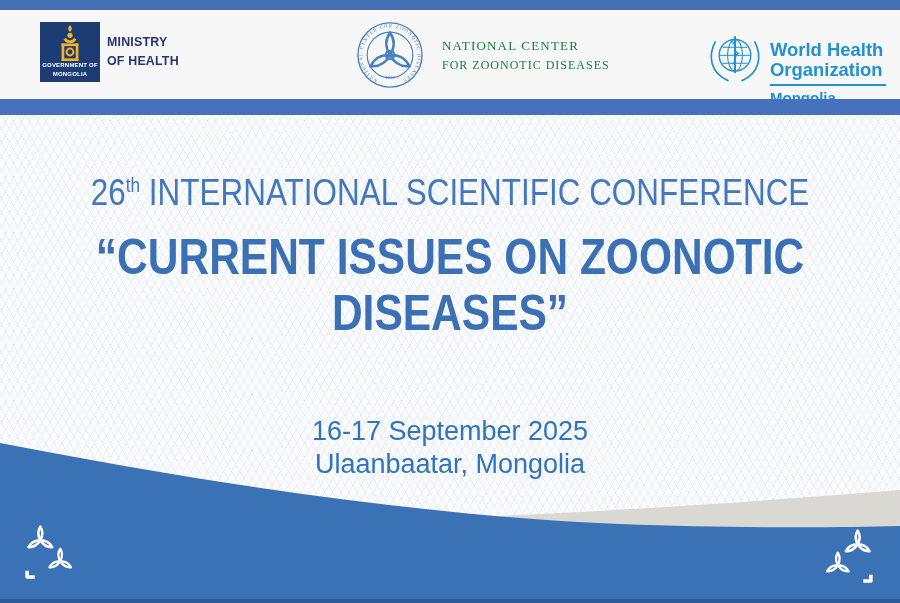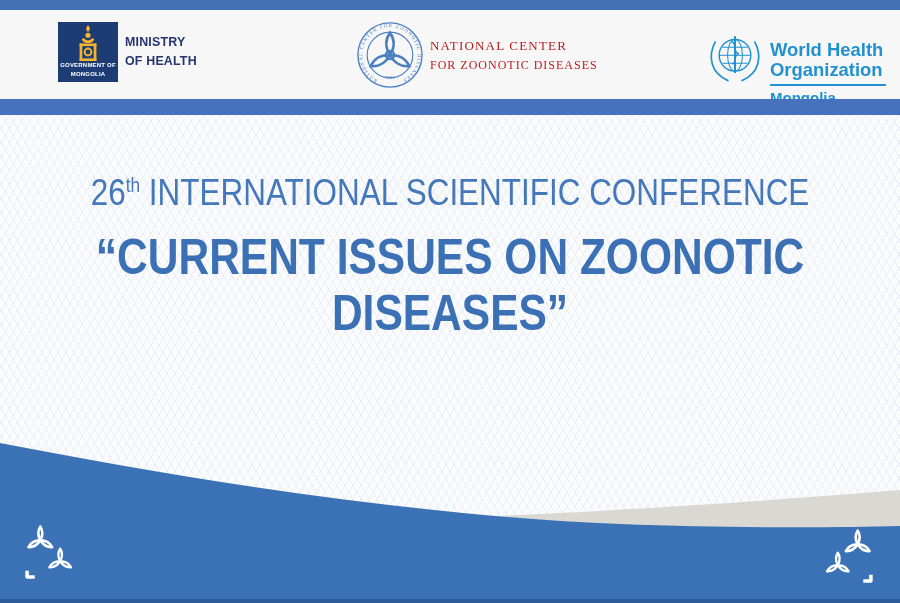--- a/index.html
+++ b/index.html
@@ -7,31 +7,31 @@
     position:relative;width:900px;height:603px;overflow:hidden;
     font-family:"Liberation Sans",sans-serif;
     background:#fafbfd;
   }
   
   .top-bar{position:absolute;left:0;top:0;width:900px;height:10px;background:#4470b5;}
   .logo-band{position:absolute;left:0;top:10px;width:900px;height:89px;background:#f7f7f8;}
   .divider-bar{position:absolute;left:0;top:99px;width:900px;height:16px;background:#4671bd;}
 
   
-  .logo-moh{position:absolute;left:40px;top:12px;display:flex;align-items:center;margin-left:18px;}
+  .logo-moh{position:absolute;left:40px;top:12px;display:flex;align-items:center;}
   .moh-square{width:60px;height:60px;background:#1e3c74;position:relative;flex:0 0 auto;}
   .moh-soyombo{position:absolute;left:50%;top:3px;transform:translateX(-50%);}
   .moh-caption{position:absolute;left:0;right:0;bottom:3px;text-align:center;color:#fff;
     font-size:6px;font-weight:bold;line-height:1.5;letter-spacing:.2px;}
   .moh-name{margin-left:7px;color:#27356e;font-weight:bold;font-size:13.5px;line-height:1.4;
     transform:scaleX(.92);transform-origin:left center;letter-spacing:.2px;}
 
   
   .logo-nczd{position:absolute;left:356px;top:11px;display:flex;align-items:center;}
-  .nczd-name{margin-left:6px;color:#b91c1c;font-family:"Liberation Serif",serif;}
+  .nczd-name{margin-left:18px;color:#15803d;font-family:"Liberation Serif",serif;}
   .nczd-name .l1{font-size:13px;letter-spacing:1.2px;}
   .nczd-name .l2{font-size:12px;letter-spacing:1px;margin-top:4px;}
 
   
   .logo-who{position:absolute;left:706px;top:22px;display:flex;}
   .who-text{margin-left:6px;margin-top:8px;}
   .who-name{color:#2191d0;font-weight:bold;font-size:19px;line-height:1.06;
     transform:scaleX(.97);transform-origin:left center;}
   .who-rule{width:116px;height:0;border-top:2px solid #2191d0;margin-top:4px;}
   .who-country{color:#2191d0;font-weight:bold;font-size:15px;margin-top:3px;}
@@ -156,20 +156,24 @@
 
   <div class="conf-heading">
     <span>26</span><sup>th</sup><span> INTERNATIONAL SCIENTIFIC CONFERENCE</span>
   </div>
 
   <div class="conf-theme">
     <div>“CURRENT ISSUES ON ZOONOTIC</div>
     <div>DISEASES”</div>
   </div>
 
+  <div class="date-block">
+    <div>16-17 September 2025</div>
+    <div>Ulaanbaatar, Mongolia</div>
+  </div>
 
   <svg class="wave-svg" viewBox="0 0 900 165" preserveAspectRatio="none">
     <path d="M430,81 C560,76 730,66 900,52 L900,90 C760,91 600,90 430,82 Z" fill="#d9d8d2"></path>
     <path d="M0,5 C190,42 420,78 620,86 C730,90 830,90 900,88 L900,165 L0,165 Z" fill="#3b72b6"></path>
     <rect x="0" y="161" width="900" height="4" fill="#2c5c99"></rect>
   </svg>
 
   <svg class="ornament ornament-left" viewBox="0 0 110 110">
     <g fill="none" stroke="#fff" stroke-width="8" stroke-linejoin="round">
       <g transform="translate(4,0) scale(0.64)">

